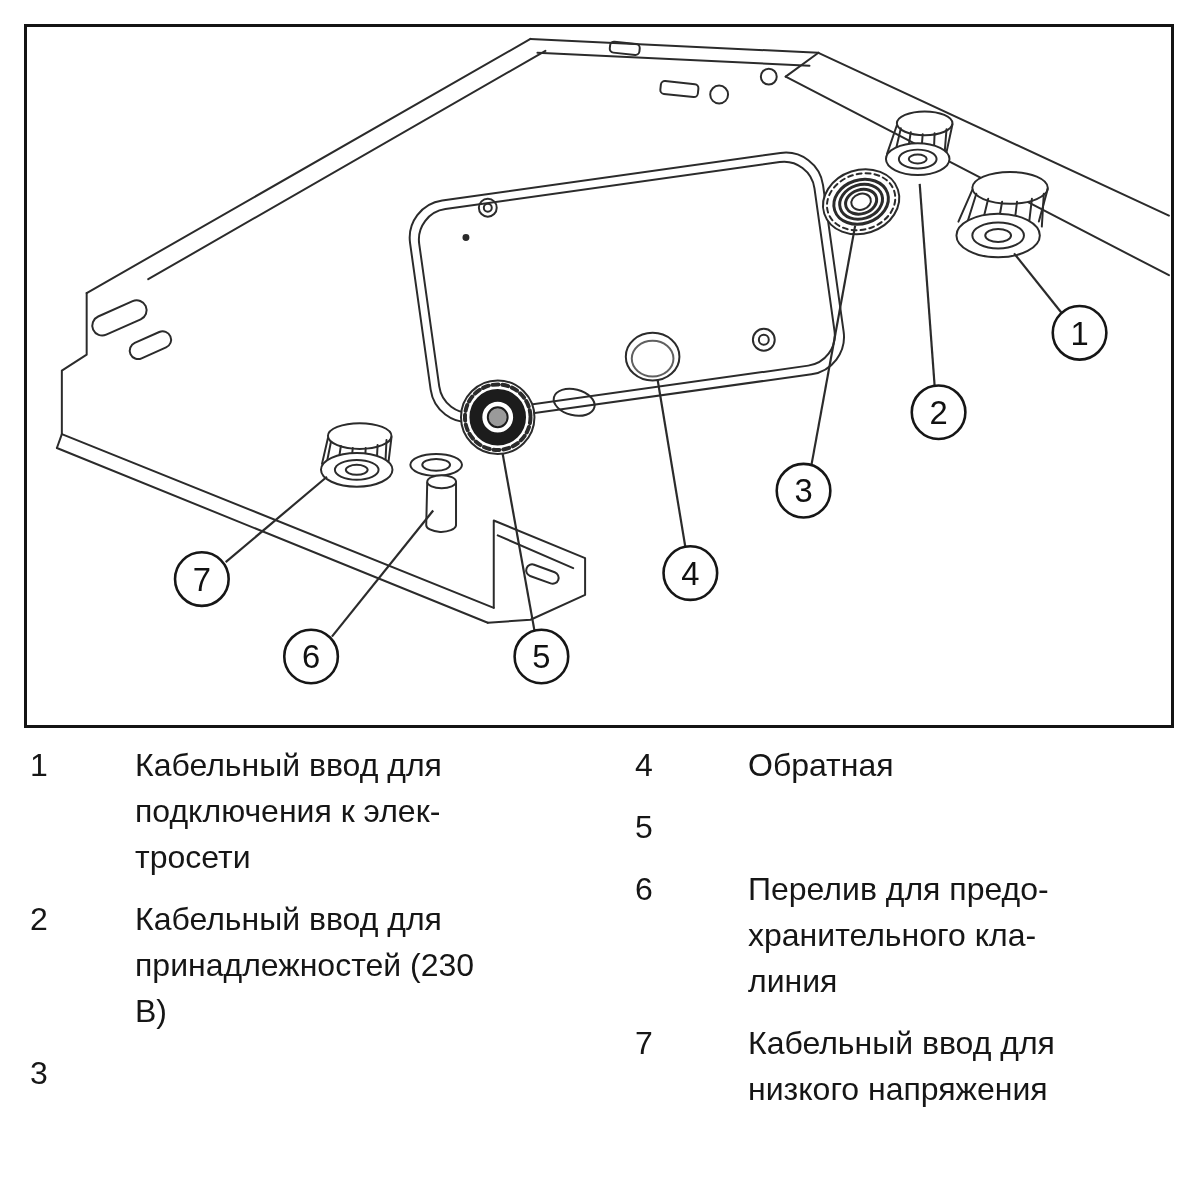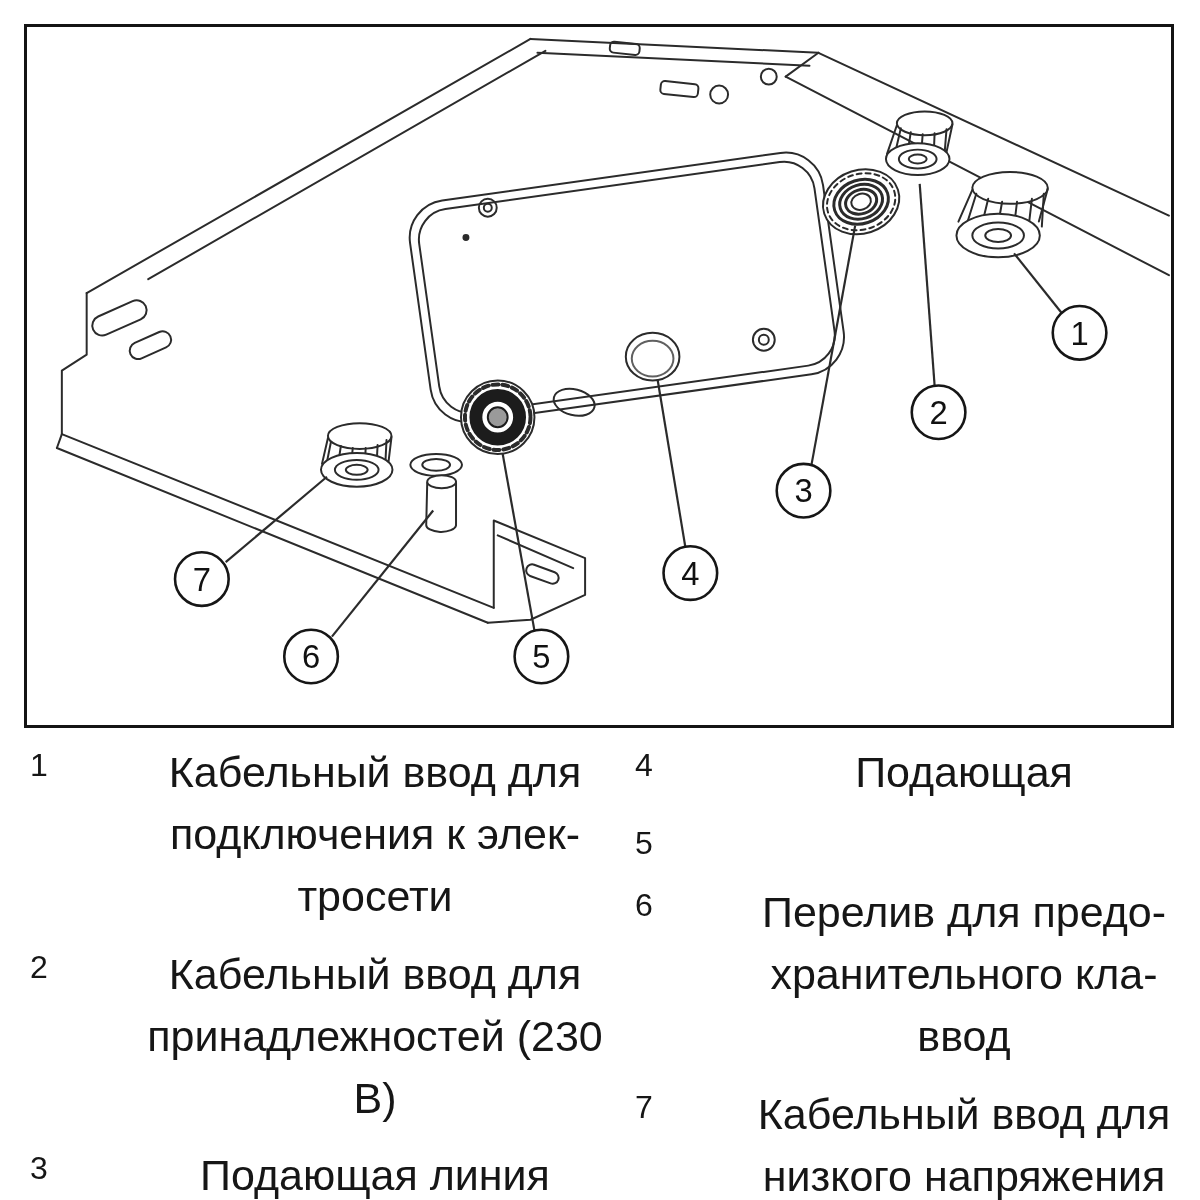--- a/index.html
+++ b/index.html
@@ -24,21 +24,21 @@
 
   .legend{
     position:absolute;left:0;top:742px;width:1200px;box-sizing:border-box;
     padding-left:30px;display:grid;grid-template-columns:605px 1fr;
   }
   .legend-item{
     display:grid;grid-template-columns:105px 1fr;margin-bottom:16px;align-items:start;
   }
   .legend-col.right .legend-item{grid-template-columns:113px 1fr;}
   .legend-num{font-size:32px;line-height:1.44;}
-  .legend-text{font-size:43px;line-height:1.44;white-space:pre-line;padding-right:20px;text-align:center;}
+  .legend-text{font-size:32px;line-height:1.44;white-space:pre-line;padding-right:20px;}
 </style>
 </head>
 <body>
 
 <div class="diagram-box">
   <svg viewBox="0 0 1148 703">
 
     <g class="ln">
       <path d="M 505,12 L 795,26"></path>
       <path d="M 512,26 L 786,39"></path>
@@ -198,38 +198,35 @@
 тросети</div>
     </div>
     <div class="legend-item">
       <div class="legend-num">2</div>
       <div class="legend-text">Кабельный ввод для
 принадлежностей (230
 В)</div>
     </div>
     <div class="legend-item">
       <div class="legend-num">3</div>
-      <div class="legend-text">Подающая линия
-системы отопления
-3/4”</div>
     </div>
   </div>
   <div class="legend-col right">
     <div class="legend-item">
       <div class="legend-num">4</div>
-      <div class="legend-text">Подающая</div>
+      <div class="legend-text">Обратная</div>
     </div>
     <div class="legend-item">
       <div class="legend-num">5</div>
     </div>
     <div class="legend-item">
       <div class="legend-num">6</div>
       <div class="legend-text">Перелив для предо-
 хранительного кла-
-ввод</div>
+линия</div>
     </div>
     <div class="legend-item">
       <div class="legend-num">7</div>
       <div class="legend-text">Кабельный ввод для
 низкого напряжения</div>
     </div>
   </div>
 </div>
 
 </body></html>

